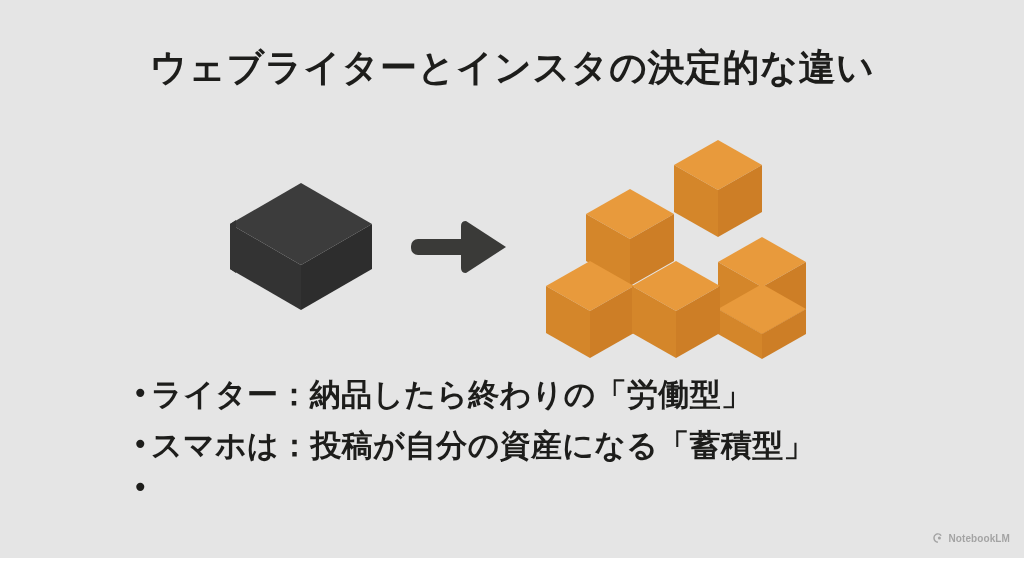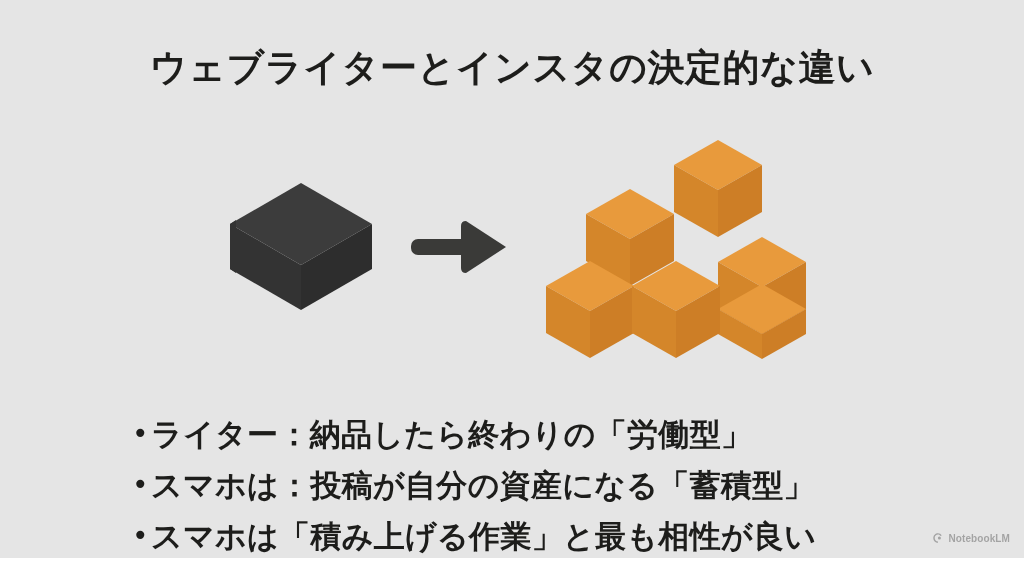--- a/index.html
+++ b/index.html
@@ -68,21 +68,20 @@
     position: relative;
     top: -2px;
   }
   .bullet-text {
     flex: 1 1 auto;
     font-size: 31px;
     font-weight: 700;
     color: #1d1d1b;
     letter-spacing: 0.3px;
     white-space: nowrap;
-    margin-top: 40px;
   }
 
   
   #watermark {
     position: absolute;
     right: 14px;
     bottom: 10px;
     display: flex;
     align-items: center;
     gap: 4px;
@@ -171,21 +170,20 @@
       <span class="bullet-text">ライター：納品したら終わりの「労働型」</span>
     </div>
 
     <div class="bullet-row">
       <span class="bullet-dot">•</span>
       <span class="bullet-text">スマホは：投稿が自分の資産になる「蓄積型」</span>
     </div>
 
     <div class="bullet-row">
       <span class="bullet-dot">•</span>
-      <span class="bullet-text">スマホは「積み上げる作業」と最も相性が良い</span>
     </div>
 
   </div>
 
   <div id="watermark">
     <span>
       <svg width="12" height="12" viewBox="0 0 12 12" xmlns="http://www.w3.org/2000/svg">
         <path d="M6 1.2 C3.4 1.2 1.3 3.3 1.3 6 C1.3 8.7 3.4 10.8 6 10.8 L6 9.4 C4.2 9.4 2.7 7.9 2.7 6 C2.7 4.1 4.2 2.6 6 2.6 C7.1 2.6 8 3.2 8.5 4.1 L9.7 3.4 C8.9 2.1 7.6 1.2 6 1.2 Z" fill="#4a4a4a"></path>
         <circle cx="7.4" cy="6.1" r="1.5" fill="#4a4a4a"></circle>
       </svg>

